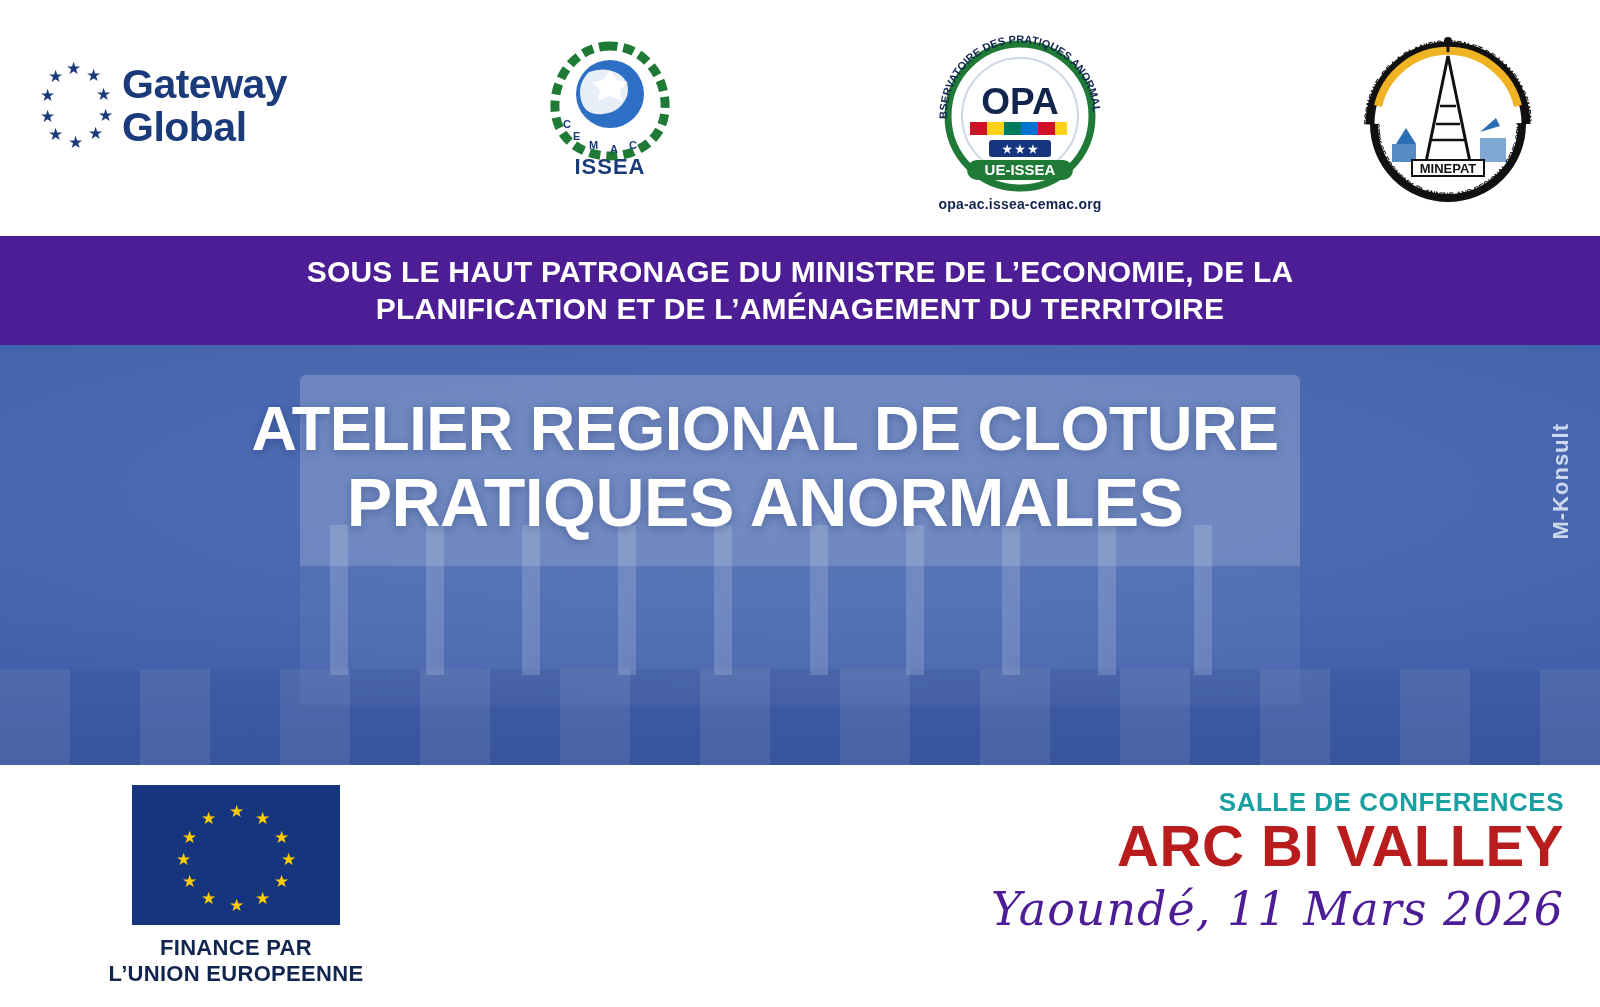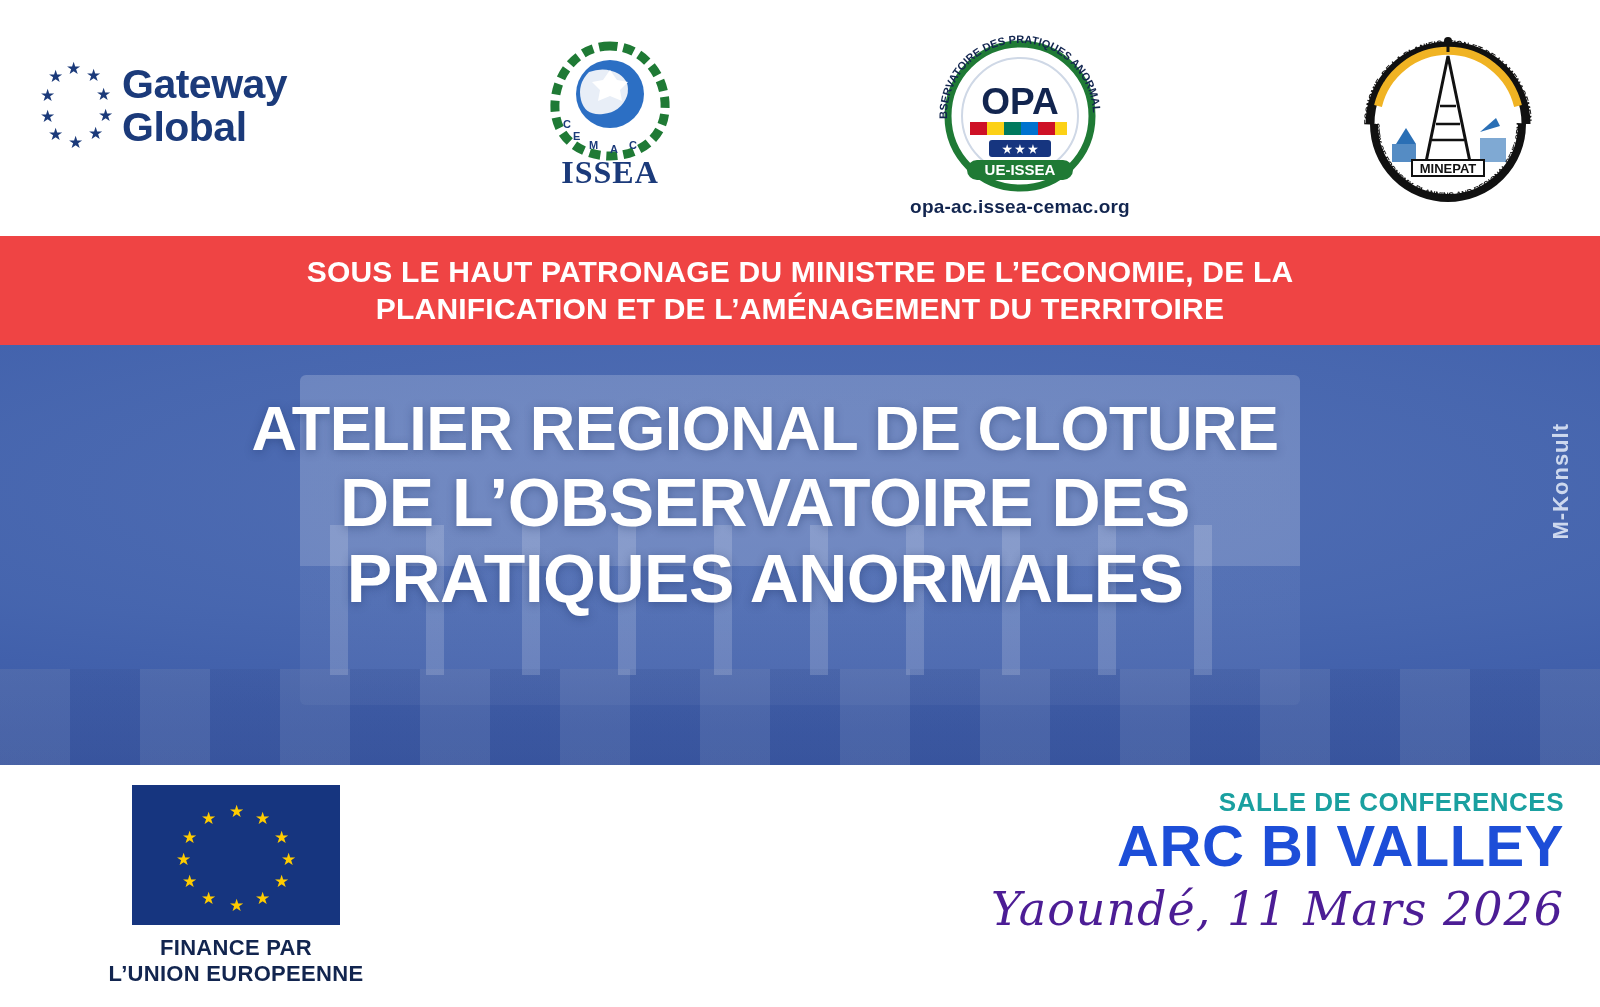--- a/index.html
+++ b/index.html
@@ -49,46 +49,46 @@
   .issea-top {
     color: #1b3a7a; font-weight: bold; font-size: 19px;
     line-height: 1.12; letter-spacing: 0.4px;
   }
   .issea-emblem {
     position: relative;
     width: 146px; height: 132px;
     margin: 6px auto 0;
   }
   .issea-name {
-    color: #1b3a7a; font-weight: bold; font-size: 32px;
-    letter-spacing: 1px; margin-top: -10px; font-family: Liberation Serif, serif;
+    color: #1b3a7a; font-weight: bold; font-size: 22px;
+    letter-spacing: 1px; margin-top: -10px;
   }
 
   
   .opa {
     position: absolute; left: 900px; top: 30px;
     width: 240px; text-align: center;
   }
   .opa-emblem { width: 186px; height: 164px; margin: 0 auto; position: relative; }
   .opa-url {
-    color: #12254f; font-weight: bold; font-size: 19px;
+    color: #12254f; font-weight: bold; font-size: 14px;
     margin-top: 2px; letter-spacing: 0.2px; text-align: center;
   }
 
   
   .minepat {
     position: absolute; left: 1356px; top: 28px;
     width: 184px; height: 184px;
   }
 
   
   .green-band {
     position: absolute; left: 0; top: 236px;
     width: 1600px; height: 109px;
-    background: #ef4444;
+    background: #4c1d95;
     display: flex; align-items: center; justify-content: center;
   }
   .green-band p {
     color: #ffffff; font-weight: bold;
     font-size: 30px; line-height: 1.22;
     text-align: center; letter-spacing: 0.2px;
     text-transform: uppercase;
     max-width: 1400px;
   }
 
@@ -182,21 +182,21 @@
   }
   .venue {
     position: absolute; right: 36px; top: 24px;
     text-align: right;
   }
   .venue-l1 {
     color: #1aa0a0; font-weight: bold; font-size: 26px;
     letter-spacing: 0.5px; text-transform: uppercase; line-height: 1.05;
   }
   .venue-l2 {
-    color: #1d4ed8; font-weight: bold; font-size: 58px;
+    color: #b91c1c; font-weight: bold; font-size: 58px;
     letter-spacing: 0.5px; text-transform: uppercase; line-height: 1.04;
   }
   .venue-date {
     color: #4c1d95; font-size: 46px; line-height: 1.15;
     font-family: "DejaVu Serif", serif;
     font-style: italic;
     margin-top: 6px;
     letter-spacing: 1px;
   }
 </style>
@@ -313,21 +313,20 @@
       <span>SOUS LE HAUT PATRONAGE DU MINISTRE DE L’ECONOMIE, DE LA</span><br>
       <span>PLANIFICATION ET DE L’AMÉNAGEMENT DU TERRITOIRE</span>
     </p>
   </div>
 
   <div class="hero">
     <div class="hero-photo"></div>
     <div class="hero-cols"></div>
     <div class="hero-title">
       <div class="l1">ATELIER REGIONAL DE CLOTURE</div>
-      <div class="l2">DE L’OBSERVATOIRE DES</div>
       <div class="l3">PRATIQUES ANORMALES</div>
     </div>
     <div class="credit">M-Konsult</div>
   </div>
 
   <div class="footer">
 
     <div class="eu">
       <div class="eu-flag">
         <span style="left:97px;  top:18px;">★</span>

